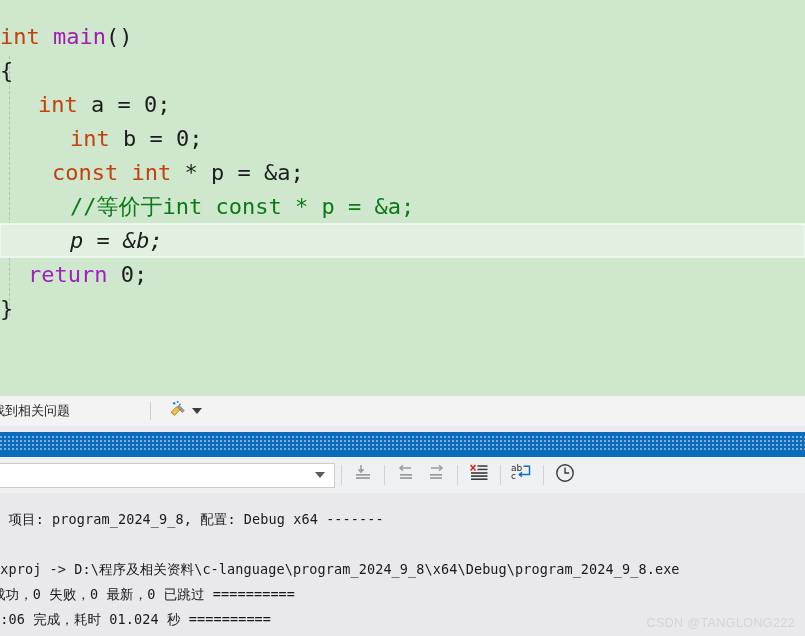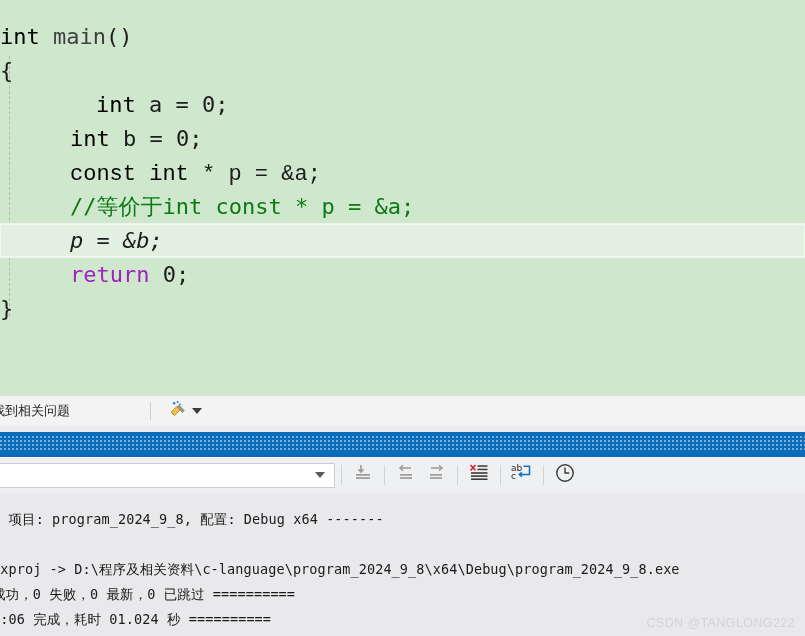--- a/index.html
+++ b/index.html
@@ -37,22 +37,22 @@
     left: 0;
     width: 805px;
     height: 34px;
     line-height: 34px;
     font-family: "DejaVu Sans Mono", monospace;
     font-size: 22px;
     white-space: pre;
     color: #1c1c1c;
   }
   .code-line .txt { padding-left: 0; display: inline-block; }
-  .kw   { color: #000000; }
-  .fn   { color: #404040; margin-top: 11px; }
+  .kw   { color: #c2410c; }
+  .fn   { color: #a21caf; margin-top: 11px; }
   .ctrl { color: #a020c0; }
   .cmt  { color: #0a7a15; text-align: center; }
   .punct{ color: #1c1c1c; }
   .num  { color: #1c1c1c; }
 
   .line-highlight {
     position: absolute;
     left: 0;
     width: 805px;
     height: 33px;
@@ -191,27 +191,27 @@
   }
 </style>
 </head>
 <body>
 
 <div id="editor">
   <div class="indent-guide"></div>
   <div id="editor-lines">
       <div class="code-line" style="top: 20px;"><span class="txt" style="margin-left: 0px;"><span class="kw">int</span><span class="punct"> </span><span class="fn">main</span><span class="punct">()</span></span></div>
       <div class="code-line" style="top: 54px;"><span class="txt" style="margin-left: 0px;"><span class="punct">{</span></span></div>
-      <div class="code-line" style="top: 88px;"><span class="txt" style="margin-left: 96px;"><span class="kw">int</span><span class="punct"> a = </span><span class="num">0</span><span class="punct">;</span></span></div>
+      <div class="code-line" style="top: 88px;"><span class="txt" style="margin-left: 38px;"><span class="kw">int</span><span class="punct"> a = </span><span class="num">0</span><span class="punct">;</span></span></div>
       <div class="code-line" style="top: 122px;"><span class="txt" style="margin-left: 70px; text-align: right;"><span class="kw">int</span><span class="punct"> b = </span><span class="num">0</span><span class="punct">;</span></span></div>
-      <div class="code-line" style="top: 156px;"><span class="txt" style="margin-left: 70px; font-family: Liberation Mono, monospace;"><span class="kw">const</span><span class="punct"> </span><span class="kw">int</span><span class="punct"> * p = &amp;a;</span></span></div>
+      <div class="code-line" style="top: 156px;"><span class="txt" style="margin-left: 52px;"><span class="kw">const</span><span class="punct"> </span><span class="kw">int</span><span class="punct"> * p = &amp;a;</span></span></div>
       <div class="code-line" style="top: 190px;"><span class="txt" style="margin-left: 70px;"><span class="cmt">//等价于int const * p = &amp;a;</span></span></div>
       <div class="line-highlight" style="top: 223px;"></div>
       <div class="code-line" style="top: 224px;"><span class="txt" style="margin-left: 70px; font-style: italic;"><span class="punct">p = &amp;b;</span></span></div>
-      <div class="code-line" style="top: 258px;"><span class="txt" style="margin-left: 70px;"><span class="ctrl">return</span><span class="punct"> </span><span class="num">0</span><span class="punct">;</span></span></div>
+      <div class="code-line" style="top: 258px;"><span class="txt" style="margin-left: 28px;"><span class="ctrl">return</span><span class="punct"> </span><span class="num">0</span><span class="punct">;</span></span></div>
       <div class="code-line" style="top: 292px;"><span class="txt" style="margin-left: 0px;"><span class="punct">}</span></span></div>
     </div>
 </div>
 
 <div id="statusbar">
   <div class="msg">找到相关问题</div>
   <div class="vsep"></div>
   <div class="broom-wrap">
     <span>
       <svg width="19" height="19" viewBox="0 0 19 19">

